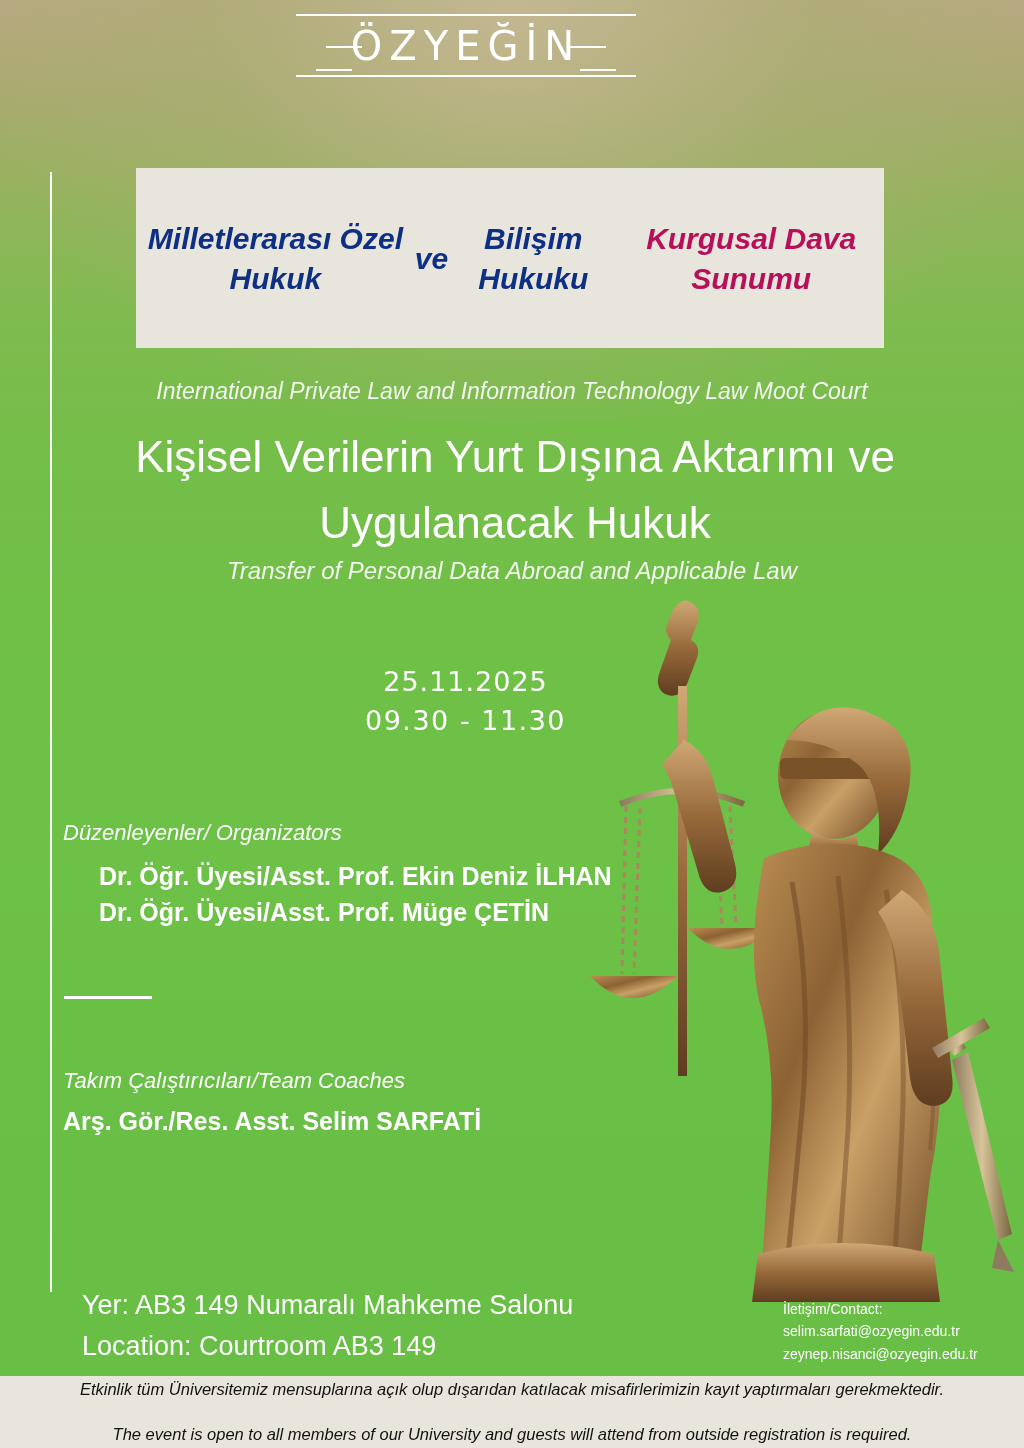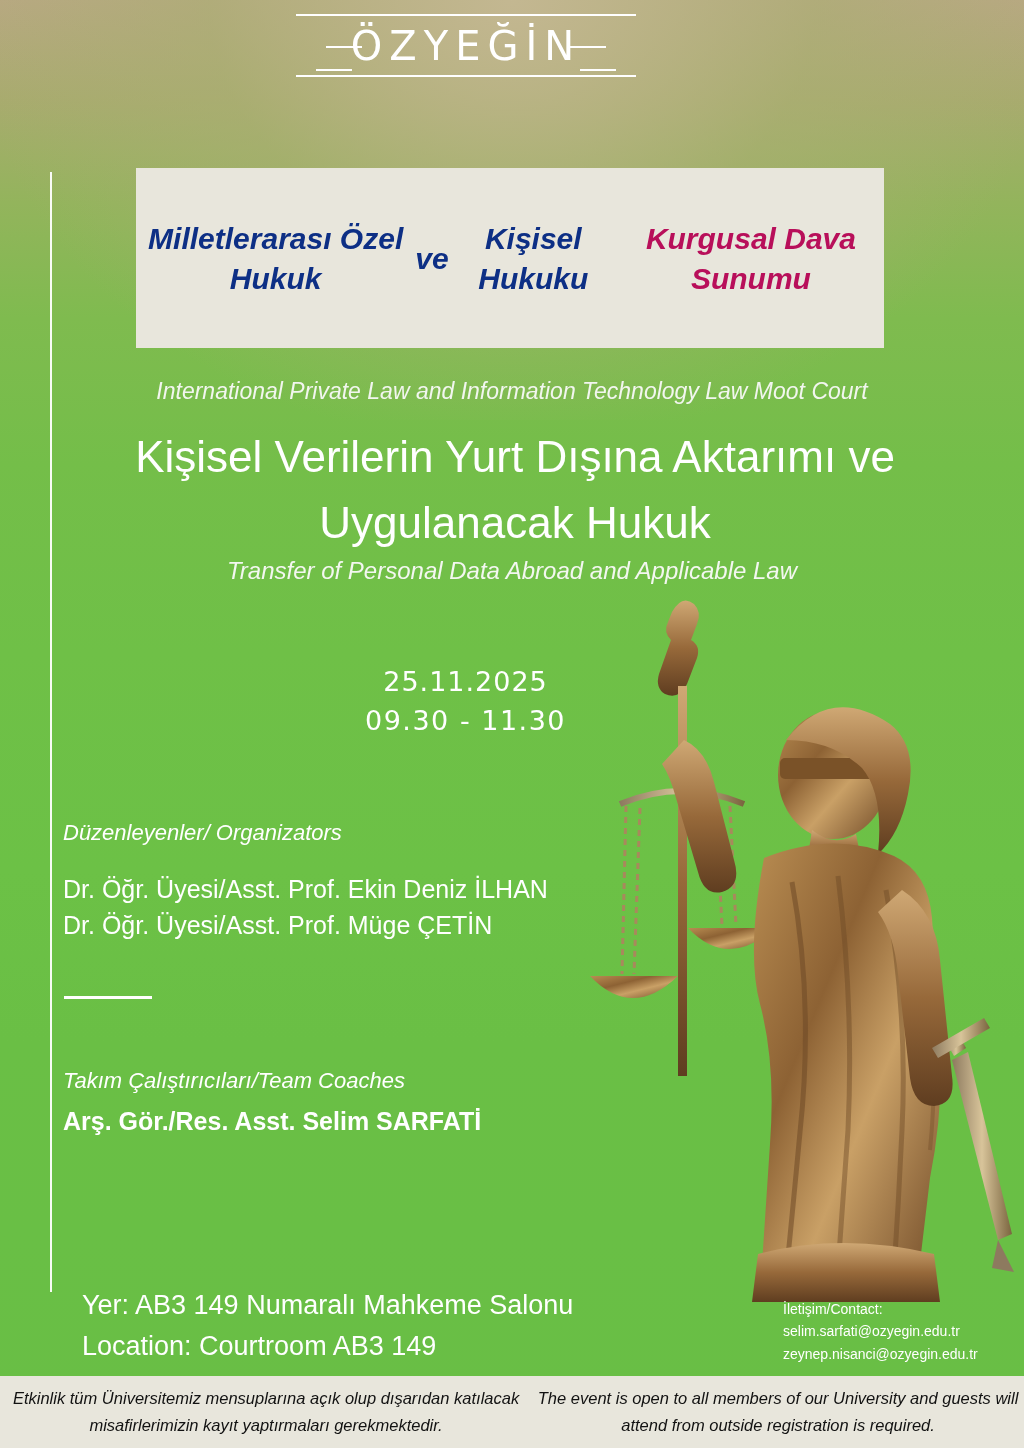--- a/index.html
+++ b/index.html
@@ -164,26 +164,27 @@
 
   
   .organizers {
     position: absolute;
     left: 63px; top: 820px; width: 620px;
     color: #ffffff;
   }
   .organizers .sec-head {
     font-style: italic;
     font-size: 22px;
-    margin-bottom: 25px;
+    margin-bottom: 12px;
   }
   .organizers .person {
-    font-weight: normal;
+    font-weight: bold;
     font-size: 25px;
     line-height: 1.45;
+    margin-left: 36px;
   }
 
   .divider {
     position: absolute;
     left: 64px; top: 996px;
     width: 88px; height: 3px;
     background: #ffffff;
   }
 
   .coaches {
@@ -220,21 +221,21 @@
     line-height: 1.6;
   }
 
   
   .footer {
     position: absolute;
     left: 0; bottom: 0; width: 1024px;
     height: 72px;
     background: #e8e6dc;
     display: flex;
-    flex-direction: row;
+    flex-direction: column;
     align-items: center;
     justify-content: space-between;
     text-align: center;
   }
   .footer .f-line {
     font-style: italic;
     font-size: 16.5px;
     color: #121212;
     line-height: 1.62;
   }
@@ -327,21 +328,21 @@
     <path d="M352 458 l52 -30 l6 10 l-52 30 z" fill="url(#metal)"></path>
     <path d="M372 470 l46 180 l14 -6 l-44 -182 z" fill="url(#metal)"></path>
     <path d="M418 650 l16 32 l-22 -4 z" fill="#8d7a5f"></path>
 
     <path d="M178 664 q84 -22 176 0 l6 48 l-188 0 z" fill="url(#bronze2)"></path>
   </svg>
 
   <div class="title-box">
     <div class="tline">Milletlerarası Özel Hukuk</div>
     <div class="tline">ve</div>
-    <div class="tline">Kişisel Hukuku</div>
+    <div class="tline">Bilişim Hukuku</div>
     <div class="tline accent">Kurgusal Dava Sunumu</div>
   </div>
 
   <div class="sub-en">International Private Law and Information Technology Law Moot Court</div>
 
   <div class="main-tr">Kişisel Verilerin Yurt Dışına Aktarımı ve Uygulanacak Hukuk</div>
   <div class="main-en">Transfer of Personal Data Abroad and Applicable Law</div>
 
   <div class="datetime">
     <div class="dt-date">25.11.2025</div>

